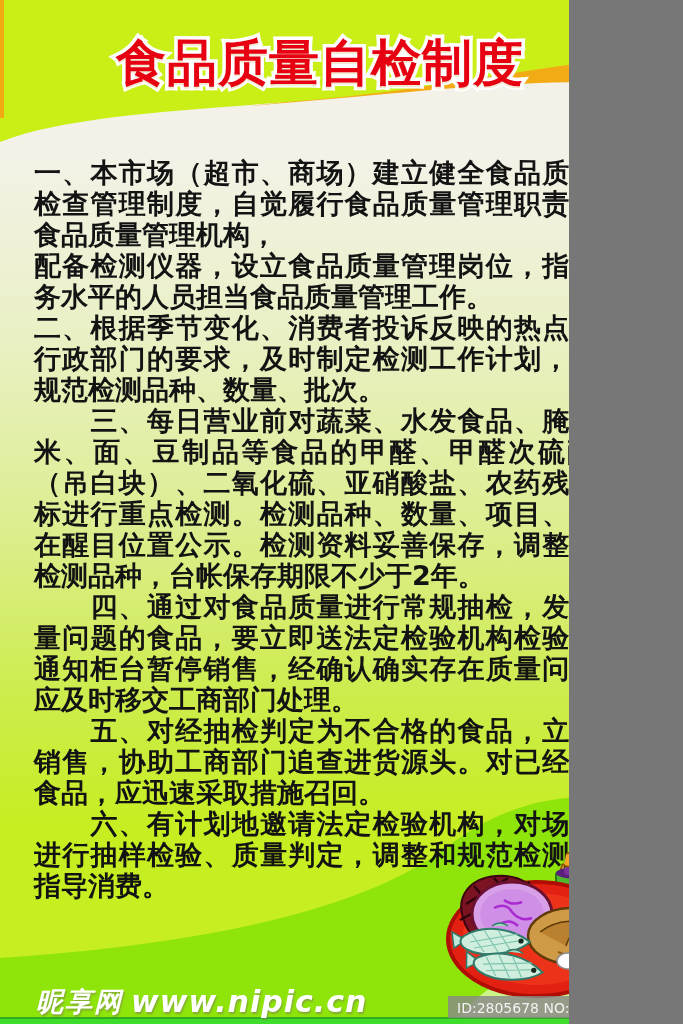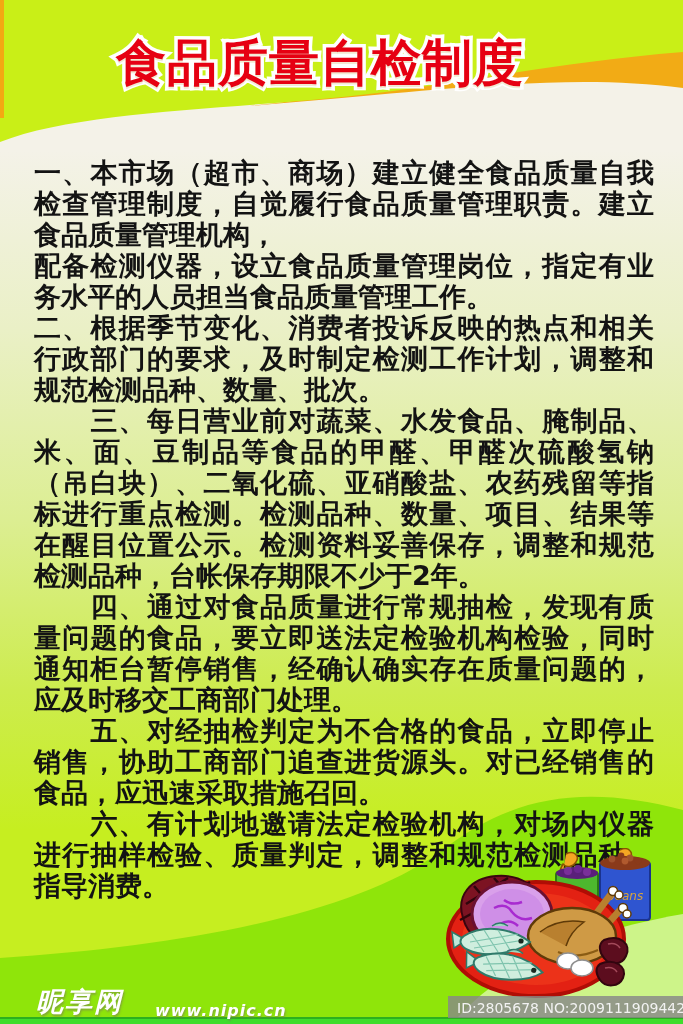--- a/index.html
+++ b/index.html
@@ -1,18 +1,18 @@
 <!DOCTYPE html>
 <html style="--title-red: #e60012; --top-green: #c9ef17; --orange-swoosh: #f2ab15; --page-cream: #f4f2e8; --page-yellow-green: #c6ee20; --bottom-swoosh-green: #8fe50a; --bottom-strip-green: #3edd2c; --plate-red: #e32113;"><head>
 <meta charset="utf-8">
 <style>
   html,body{margin:0;padding:0;background:#777;}
   *{box-sizing:border-box;}
   .page{
-    position:relative; width:683px; height:1024px; overflow:hidden;
+    position:relative; width:569px; height:1024px; overflow:hidden;
     font-family:"DejaVu Sans","Liberation Sans",sans-serif;
     background:linear-gradient(180deg,
       var(--page-cream,#f4f2e8) 0px,
       var(--page-cream,#f4f2e8) 150px,
       #eaf0c6 330px,
       #dcee92 520px,
       #cdec4e 690px,
       var(--page-yellow-green,#c6ee20) 830px,
       var(--page-yellow-green,#c6ee20) 1024px);
   }
@@ -28,26 +28,26 @@
   }
   .content{
     position:absolute; top:141px; left:34px; width:620px;
     font-size:27px; line-height:31px; font-weight:bold; color:#131313;
     text-align:justify; text-align-last:left;margin-top:16px;
   }
   .content p{margin:0; text-justify:inter-ideograph;}
   .illustration{position:absolute; left:408px; top:848px;}
   .footer-layer{position:absolute; left:0; top:0; width:683px; height:1024px; z-index:5; pointer-events:none;}
   .watermark{
-    position:absolute; left:36px; top:984px; display:flex; align-items:flex-end; gap:24px;
+    position:absolute; left:36px; top:984px; display:flex; align-items:flex-start; gap:8px;
     color:#ffffff; font-style:italic; font-weight:900;
     text-shadow:1px 2px 2px rgba(120,120,90,.55);
   }
   .watermark .site-name{font-size:27px; letter-spacing:2px;}
-  .watermark .site-url{font-size:16px; letter-spacing:1px;margin-left:8px;}
+  .watermark .site-url{font-size:30px; letter-spacing:1px;}
   .id-badge{
     position:absolute; left:448px; top:996px; height:22px; padding:1px 9px 0 9px;
     background:rgba(135,135,135,.82); color:#f2f2f2; font-size:14px;
     display:flex; align-items:center; white-space:nowrap;
   }
   .bottom-strip{
     position:absolute; left:0; bottom:0; width:683px; height:7px; z-index:4;
     background:var(--bottom-strip-green,#3edd2c); border-top:2px solid #2daf1f;
   }
 </style>

